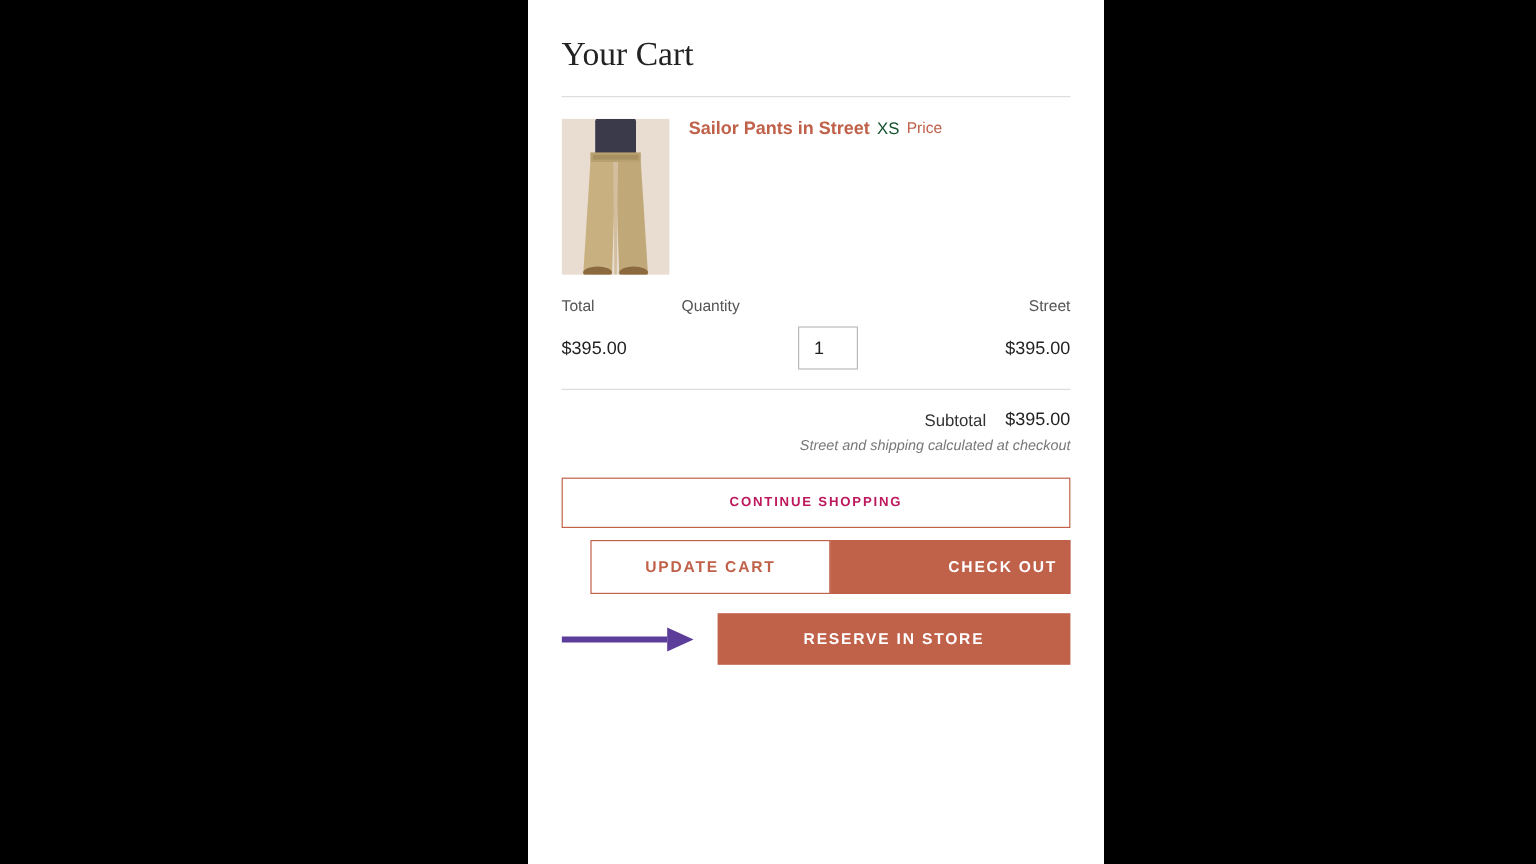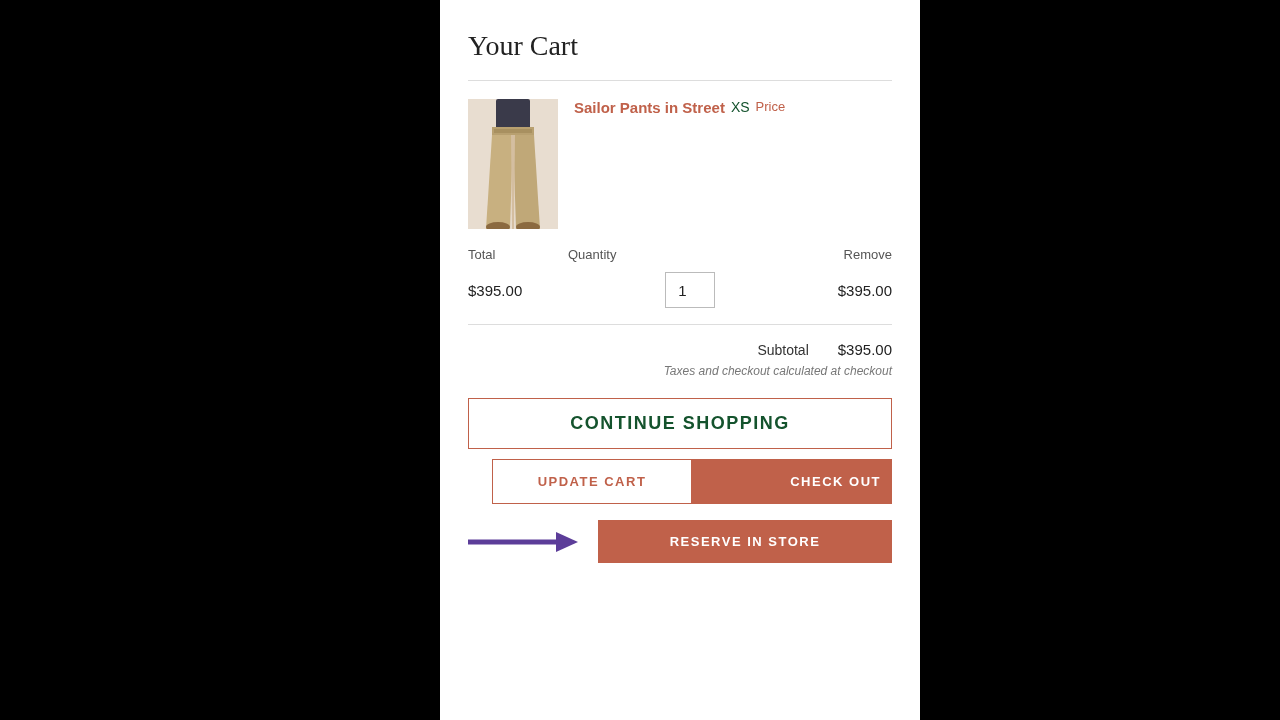--- a/index.html
+++ b/index.html
@@ -121,21 +121,21 @@
     }
     .divider2 {
       border: none;
       border-top: 1px solid #ddd;
       margin-bottom: 16px;
     }
     .subtotal-row {
       display: flex;
       justify-content: flex-end;
       align-items: center;
-      gap: 29px;
+      gap: 16px;
       margin-bottom: 6px;
     }
     .subtotal-label {
       font-size: 14px;
       color: #333;
     }
     .subtotal-value {
       font-size: 15px;
       color: #222;
       font-weight: 500;
@@ -146,22 +146,22 @@
       color: #777;
       font-style: italic;
       margin-bottom: 20px;
     }
     .btn-continue {
       display: block;
       width: 100%;
       padding: 14px 10px;
       border: 1.5px solid #c0614a;
       background: #fff;
-      color: #14532d;
-      font-size: 18px;
+      color: #be185d;
+      font-size: 11px;
       font-weight: 700;
       letter-spacing: 1.5px;
       text-align: center;
       cursor: pointer;
       margin-bottom: 10px;
       text-transform: uppercase;
     }
     .btn-row {
       display: flex;
       gap: 0;
@@ -259,38 +259,38 @@
     <div class="product-info">
       <span class="product-name">Sailor Pants in Street</span>
       <span class="product-size">XS</span>
       <a class="product-remove">Price</a>
     </div>
   </div>
 
   <div class="price-row-labels">
     <span class="col-price price-header">Total</span>
     <span class="col-qty qty-header">Quantity</span>
-    <span class="col-total total-header">Remove</span>
+    <span class="col-total total-header">Street</span>
   </div>
 
   <div class="price-values-row">
     <span class="price-value">$395.00</span>
     <div class="qty-input-wrapper">
       <input class="qty-input" type="number" value="1" style="">
     </div>
     <span class="total-value">$395.00</span>
   </div>
 
   <hr class="divider2">
 
   <div class="subtotal-row">
     <span class="subtotal-label">Subtotal</span>
     <span class="subtotal-value">$395.00</span>
   </div>
-  <div class="tax-note">Taxes and checkout calculated at checkout</div>
+  <div class="tax-note">Street and shipping calculated at checkout</div>
 
   <button class="btn-continue">CONTINUE SHOPPING</button>
 
   <div class="btn-row">
     <button class="btn-update">UPDATE CART</button>
     <button class="btn-checkout">CHECK OUT</button>
   </div>
 
   <div class="reserve-row">
     <div class="arrow-wrapper">

